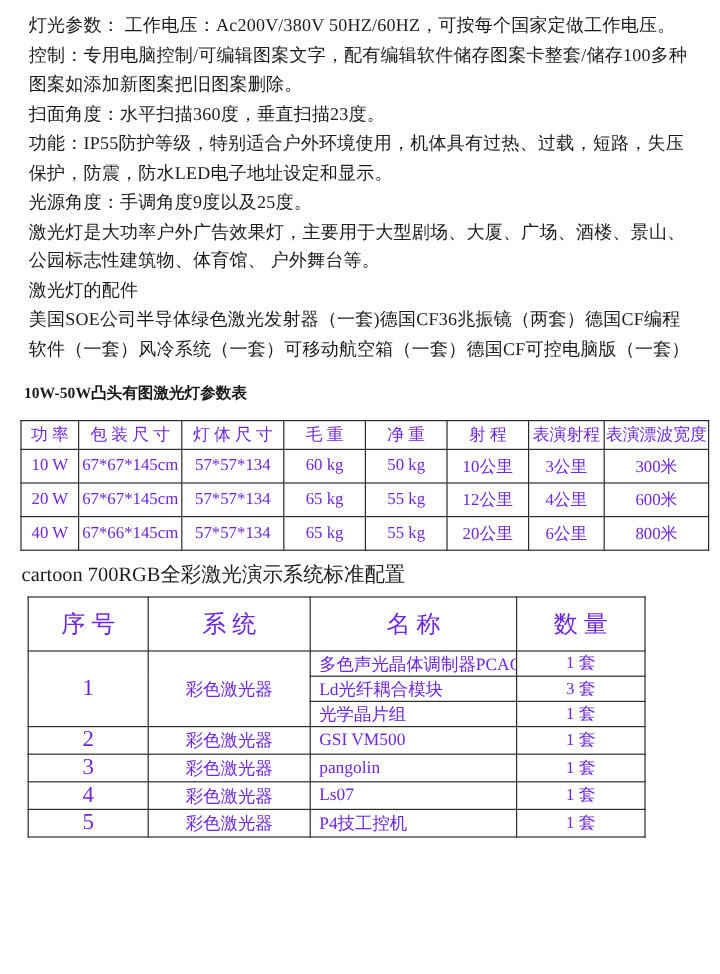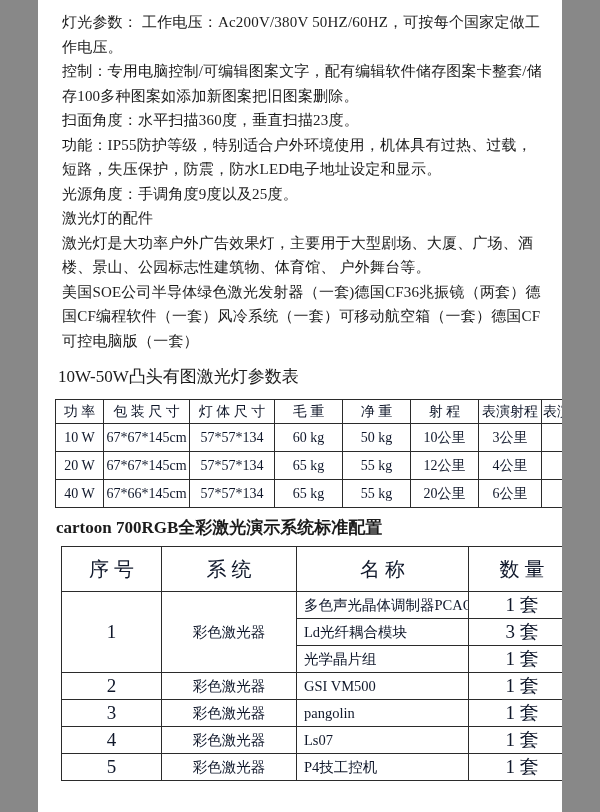--- a/index.html
+++ b/index.html
@@ -1,51 +1,51 @@
 <!DOCTYPE html>
 <html><head>
 <meta charset="utf-8">
 <style>
   html, body { margin: 0; padding: 0; background: #888; }
   .page {
     position: relative;
-    width: 524px;
+    width: 600px;
     height: 812px;
     margin: 0 auto;
     background: #ffffff;
     color: #1b1b1b;
     font-family: "Liberation Serif", "DejaVu Serif", serif;
     box-sizing: border-box;
     padding: 10px 20px 0 24px;
     overflow: hidden;
   }
   .intro p {
     margin: 0;
     font-size: 15px;
     line-height: 24.5px;
     letter-spacing: 0.2px;
   }
   .tbl-title1 {
     margin: 13px 0 0 -4px;
+    font-size: 13px;
+    font-weight: bold;
+    height: 22px;
+    line-height: 22px;
+  }
+  .tbl-title2 {
+    margin: 9px 0 0 -6px;
     font-size: 17px;
     font-weight: normal;
     height: 22px;
     line-height: 22px;
   }
-  .tbl-title2 {
-    margin: 9px 0 0 -6px;
-    font-size: 17px;
-    font-weight: bold;
-    height: 22px;
-    line-height: 22px;
-  }
   table {
     border-collapse: collapse;
     table-layout: fixed;
-    color: #0f172a;
+    color: #6d28d9;
   }
   th, td {
     border: 1px solid #2b2b2b;
     font-weight: normal;
     text-align: center;
     vertical-align: middle;
     padding: 0;
     white-space: nowrap;
     overflow: hidden;
   }
@@ -55,38 +55,38 @@
     margin: 11px 0 0 -7px;
   }
   .params-table th { height: 23px; font-size: 14px; }
   .params-table td { height: 27px; font-size: 14px; }
   
   .config-table {
     width: 514px;
     margin: 7px 0 0 -1px;
   }
   .config-table th { height: 44px; font-size: 20px; }
-  .config-table td { height: 20px; font-size: 19px; }
+  .config-table td { height: 20px; font-size: 14px; }
   .config-table td.seq { font-size: 19px; }
   .config-table td.sys { font-size: 14.5px; }
   .config-table td.name { text-align: left; padding-left: 7px; font-size: 14.5px; }
 </style>
 </head>
 <body>
 
 <div class="page">
 
   <div class="intro">
     <p>灯光参数： 工作电压：Ac200V/380V 50HZ/60HZ，可按每个国家定做工作电压。</p>
     <p>控制：专用电脑控制/可编辑图案文字，配有编辑软件储存图案卡整套/储存100多种图案如添加新图案把旧图案删除。</p>
     <p>扫面角度：水平扫描360度，垂直扫描23度。</p>
     <p>功能：IP55防护等级，特别适合户外环境使用，机体具有过热、过载，短路，失压保护，防震，防水LED电子地址设定和显示。</p>
     <p>光源角度：手调角度9度以及25度。</p>
+    <p>激光灯是大功率户外广告效果灯，主要用于大型剧场、大厦、广场、酒楼、景山、公园标志性建筑物、体育馆、 户外舞台等。</p>
     <p>激光灯的配件</p>
-    <p>激光灯是大功率户外广告效果灯，主要用于大型剧场、大厦、广场、酒楼、景山、公园标志性建筑物、体育馆、 户外舞台等。</p>
     <p>美国SOE公司半导体绿色激光发射器（一套)德国CF36兆振镜（两套）德国CF编程软件（一套）风冷系统（一套）可移动航空箱（一套）德国CF可控电脑版（一套）</p>
   </div>
 
   <div class="tbl-title1">10W-50W凸头有图激光灯参数表</div>
 
   <table class="params-table">
     <colgroup>
       <col style="width:48px">
         <col style="width:86px">
         <col style="width:85px">

